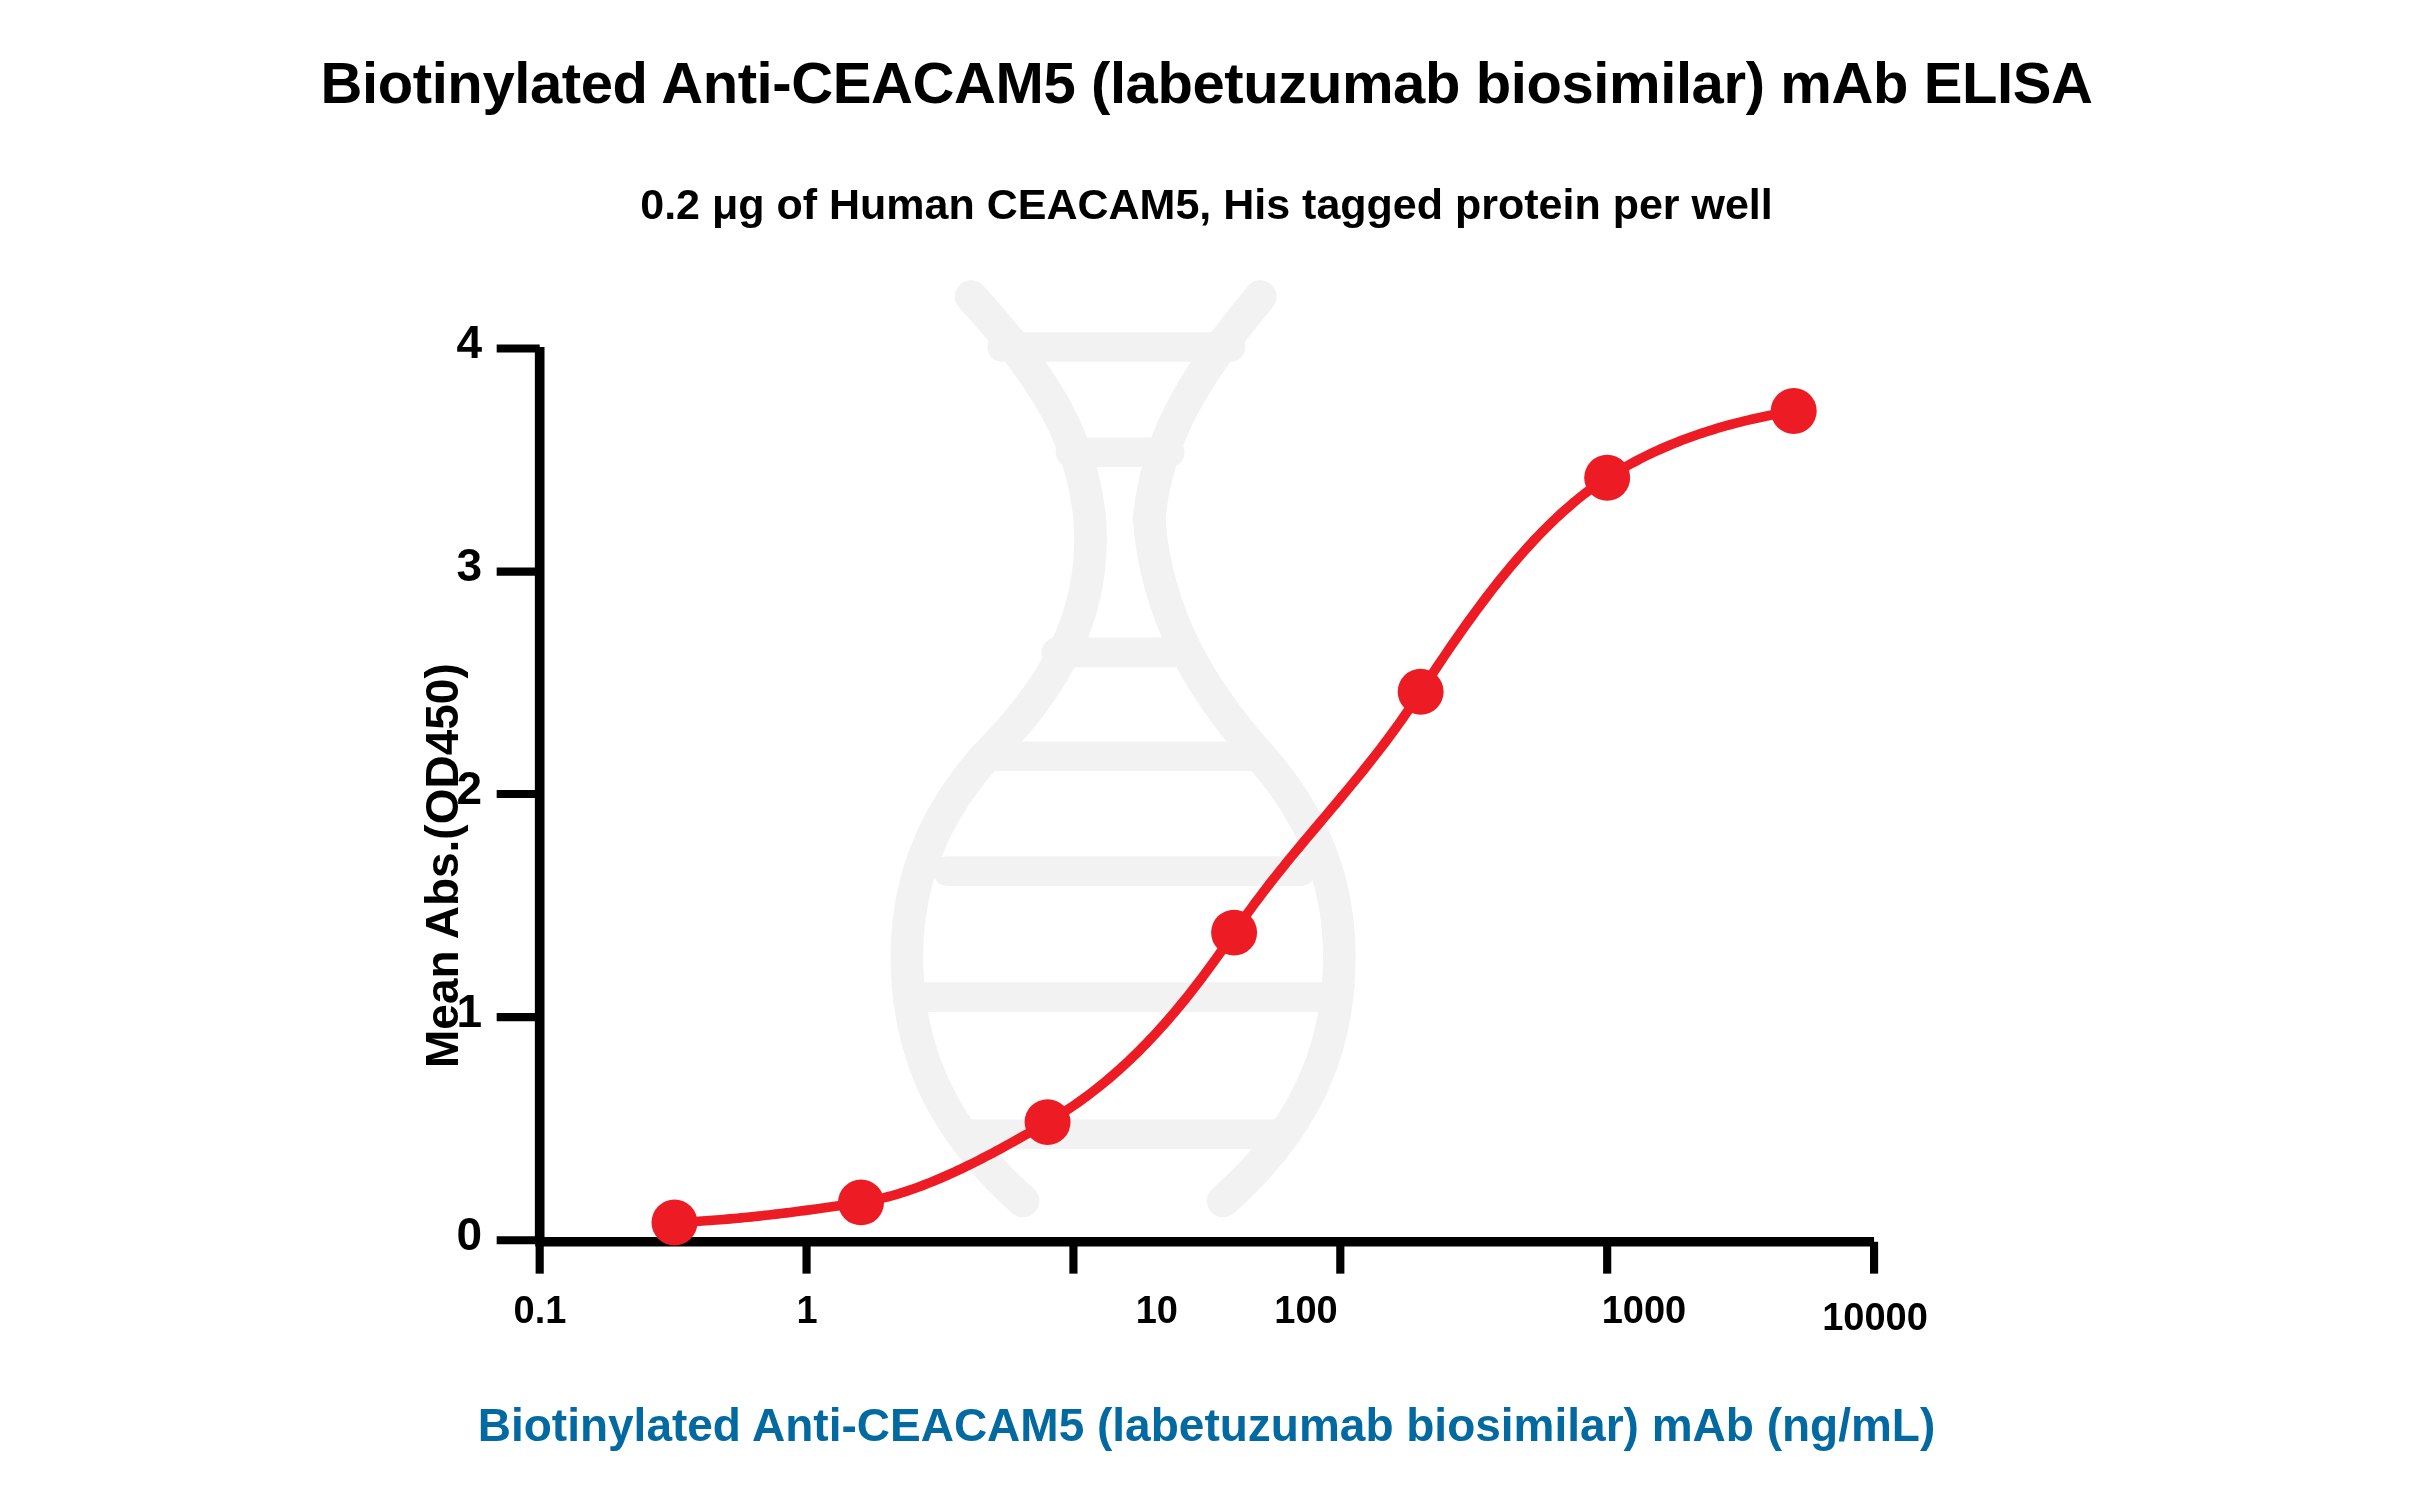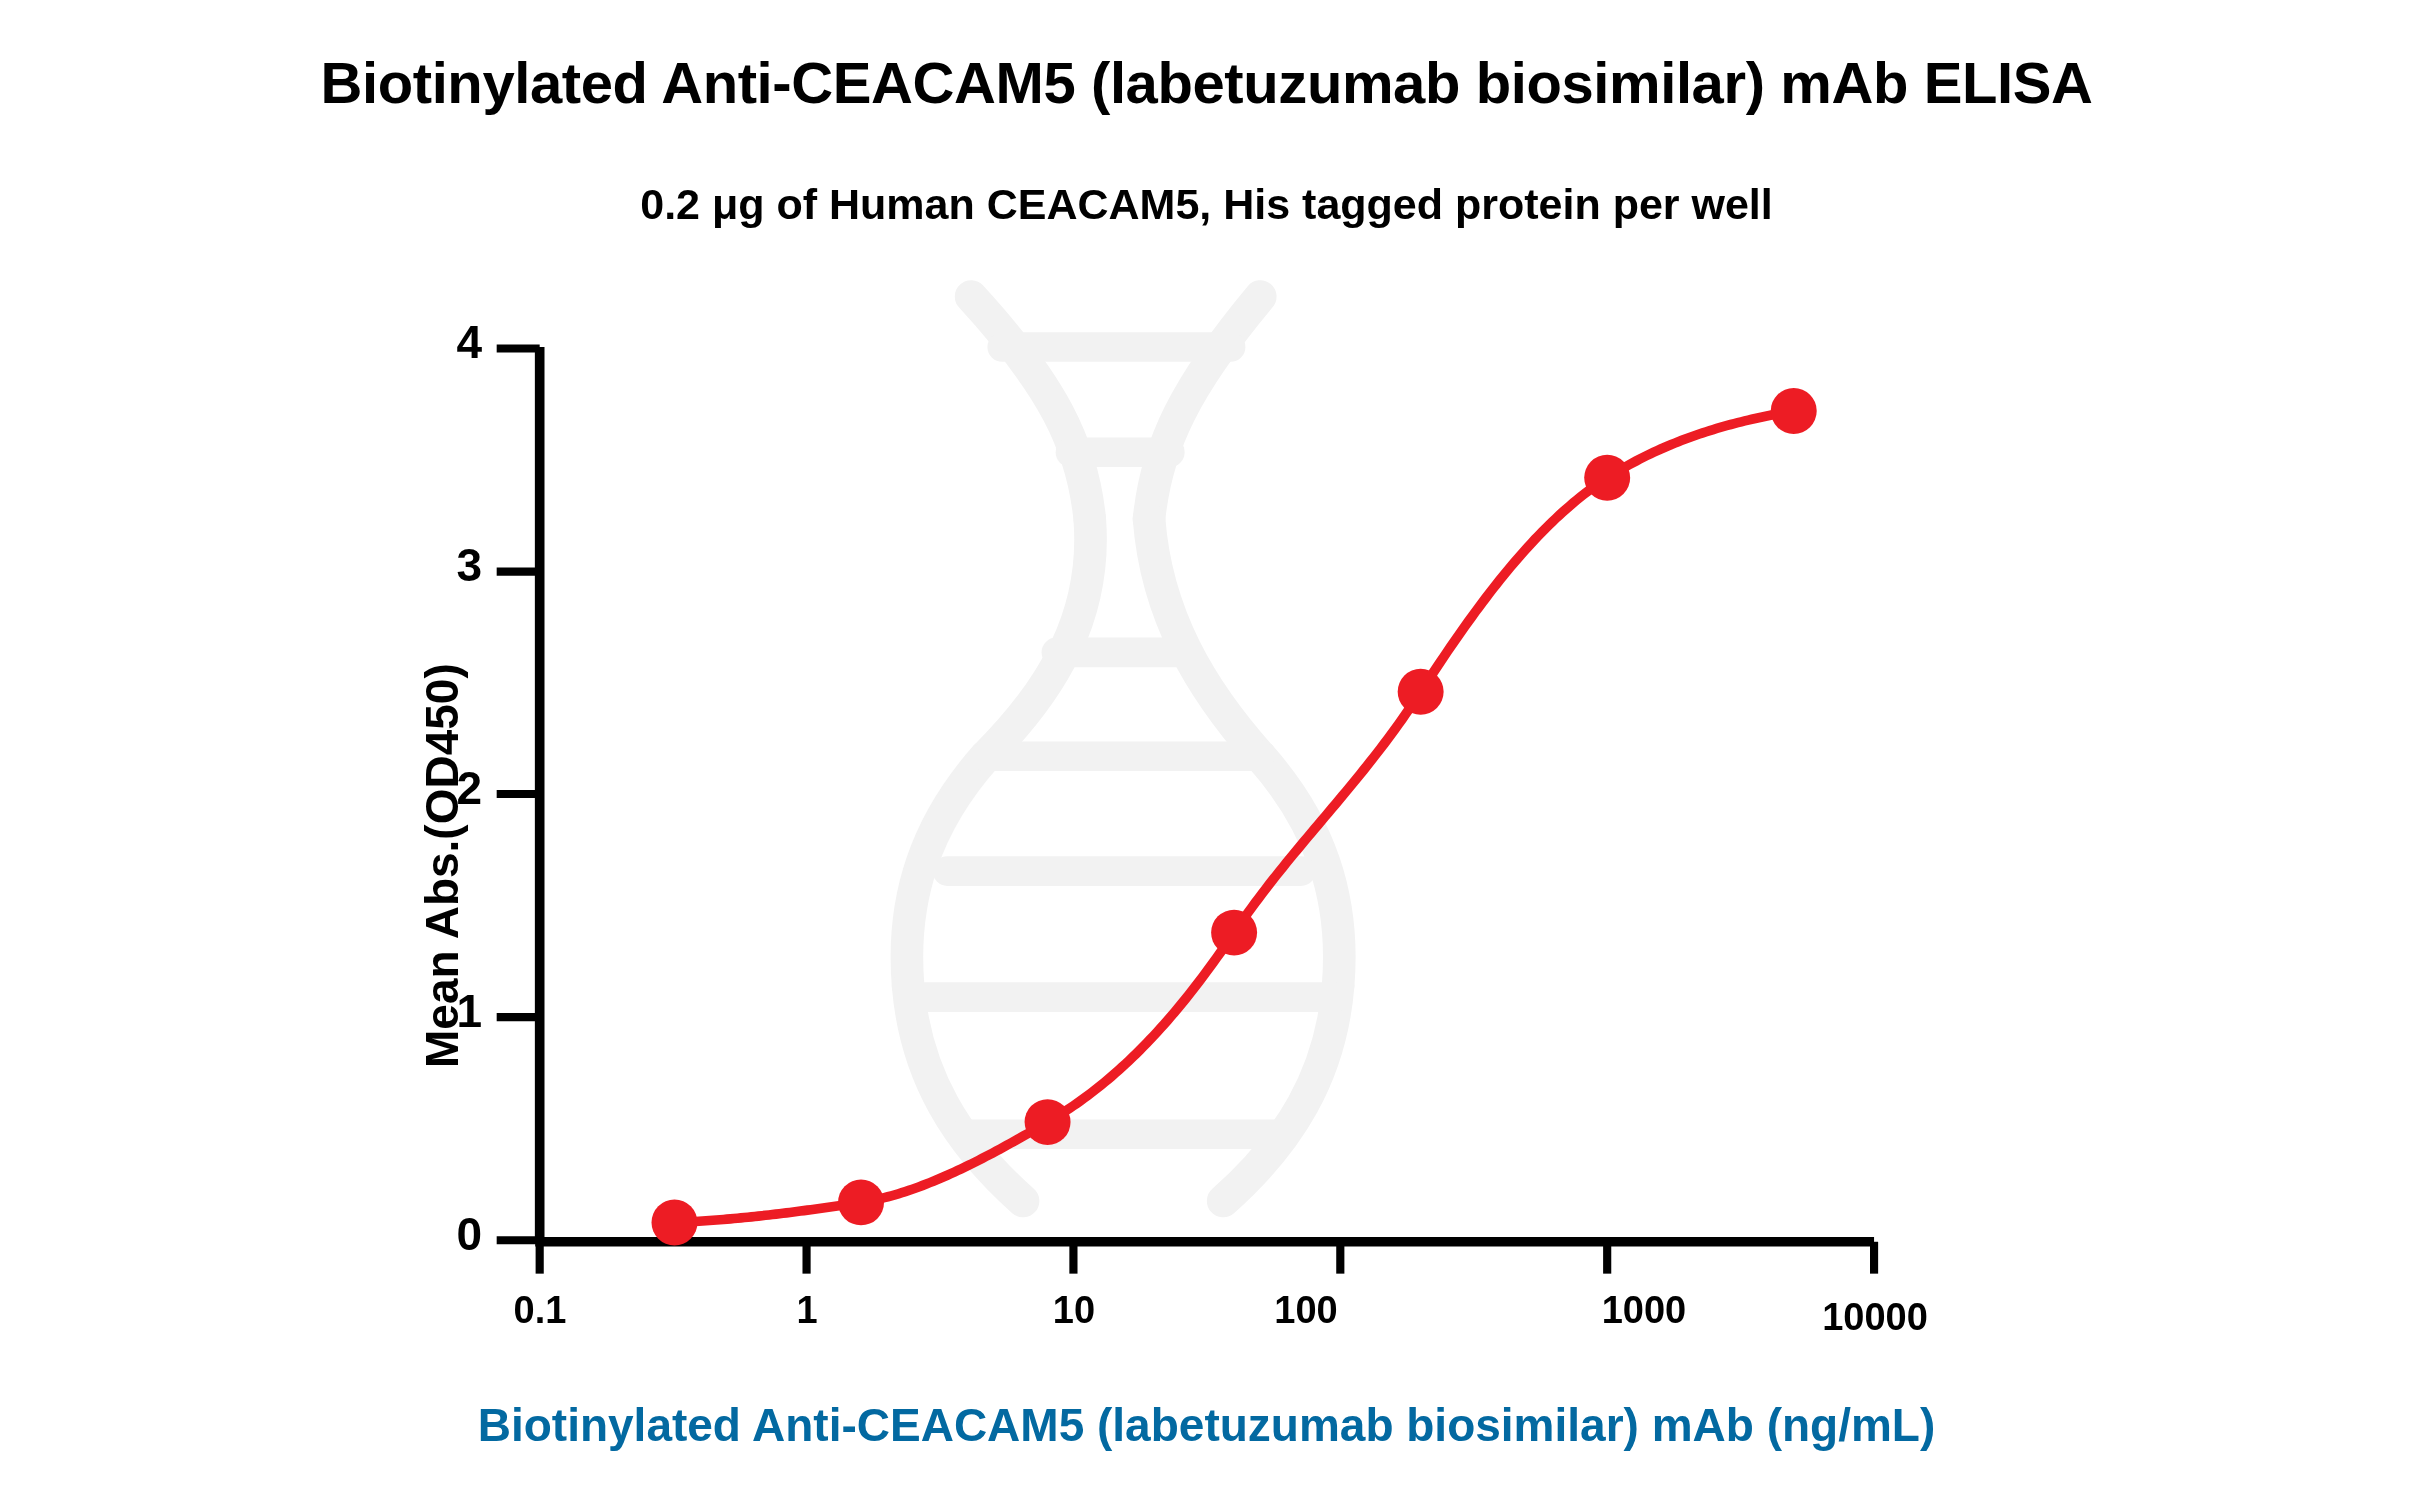--- a/index.html
+++ b/index.html
@@ -147,21 +147,21 @@
     </svg>
 
     <div class="ytick" style="left:423px;top:315px;width:59px;">4</div>
     <div class="ytick" style="left:423px;top:538px;width:59px;">3</div>
     <div class="ytick" style="left:423px;top:761px;width:59px;">2</div>
     <div class="ytick" style="left:423px;top:984px;width:59px;">1</div>
     <div class="ytick" style="left:423px;top:1207px;width:59px;">0</div>
 
     <div class="xtick" style="left:436px;top:1289px;width:208px;">0.1</div>
     <div class="xtick" style="left:703px;top:1289px;width:208px;">1</div>
-    <div class="xtick" style="left:970px;top:1289px;width:208px;">10</div>
+    <div class="xtick" style="left:970px;top:1289px;width:208px;text-align:right;">10</div>
     <div class="xtick" style="left:1202px;top:1289px;width:208px;">100</div>
     <div class="xtick" style="left:1540px;top:1289px;width:208px;">1000</div>
     <div class="xtick" style="left:1771px;top:1296px;width:208px;">10000</div>
 
     <div class="ylab" style="transform:translate(415px,1068px) rotate(-90deg);">Mean Abs.(OD450)</div>
     <div class="xlab">Biotinylated Anti-CEACAM5 (labetuzumab biosimilar) mAb (ng/mL)</div>
 
   </div>
 </div>
 

